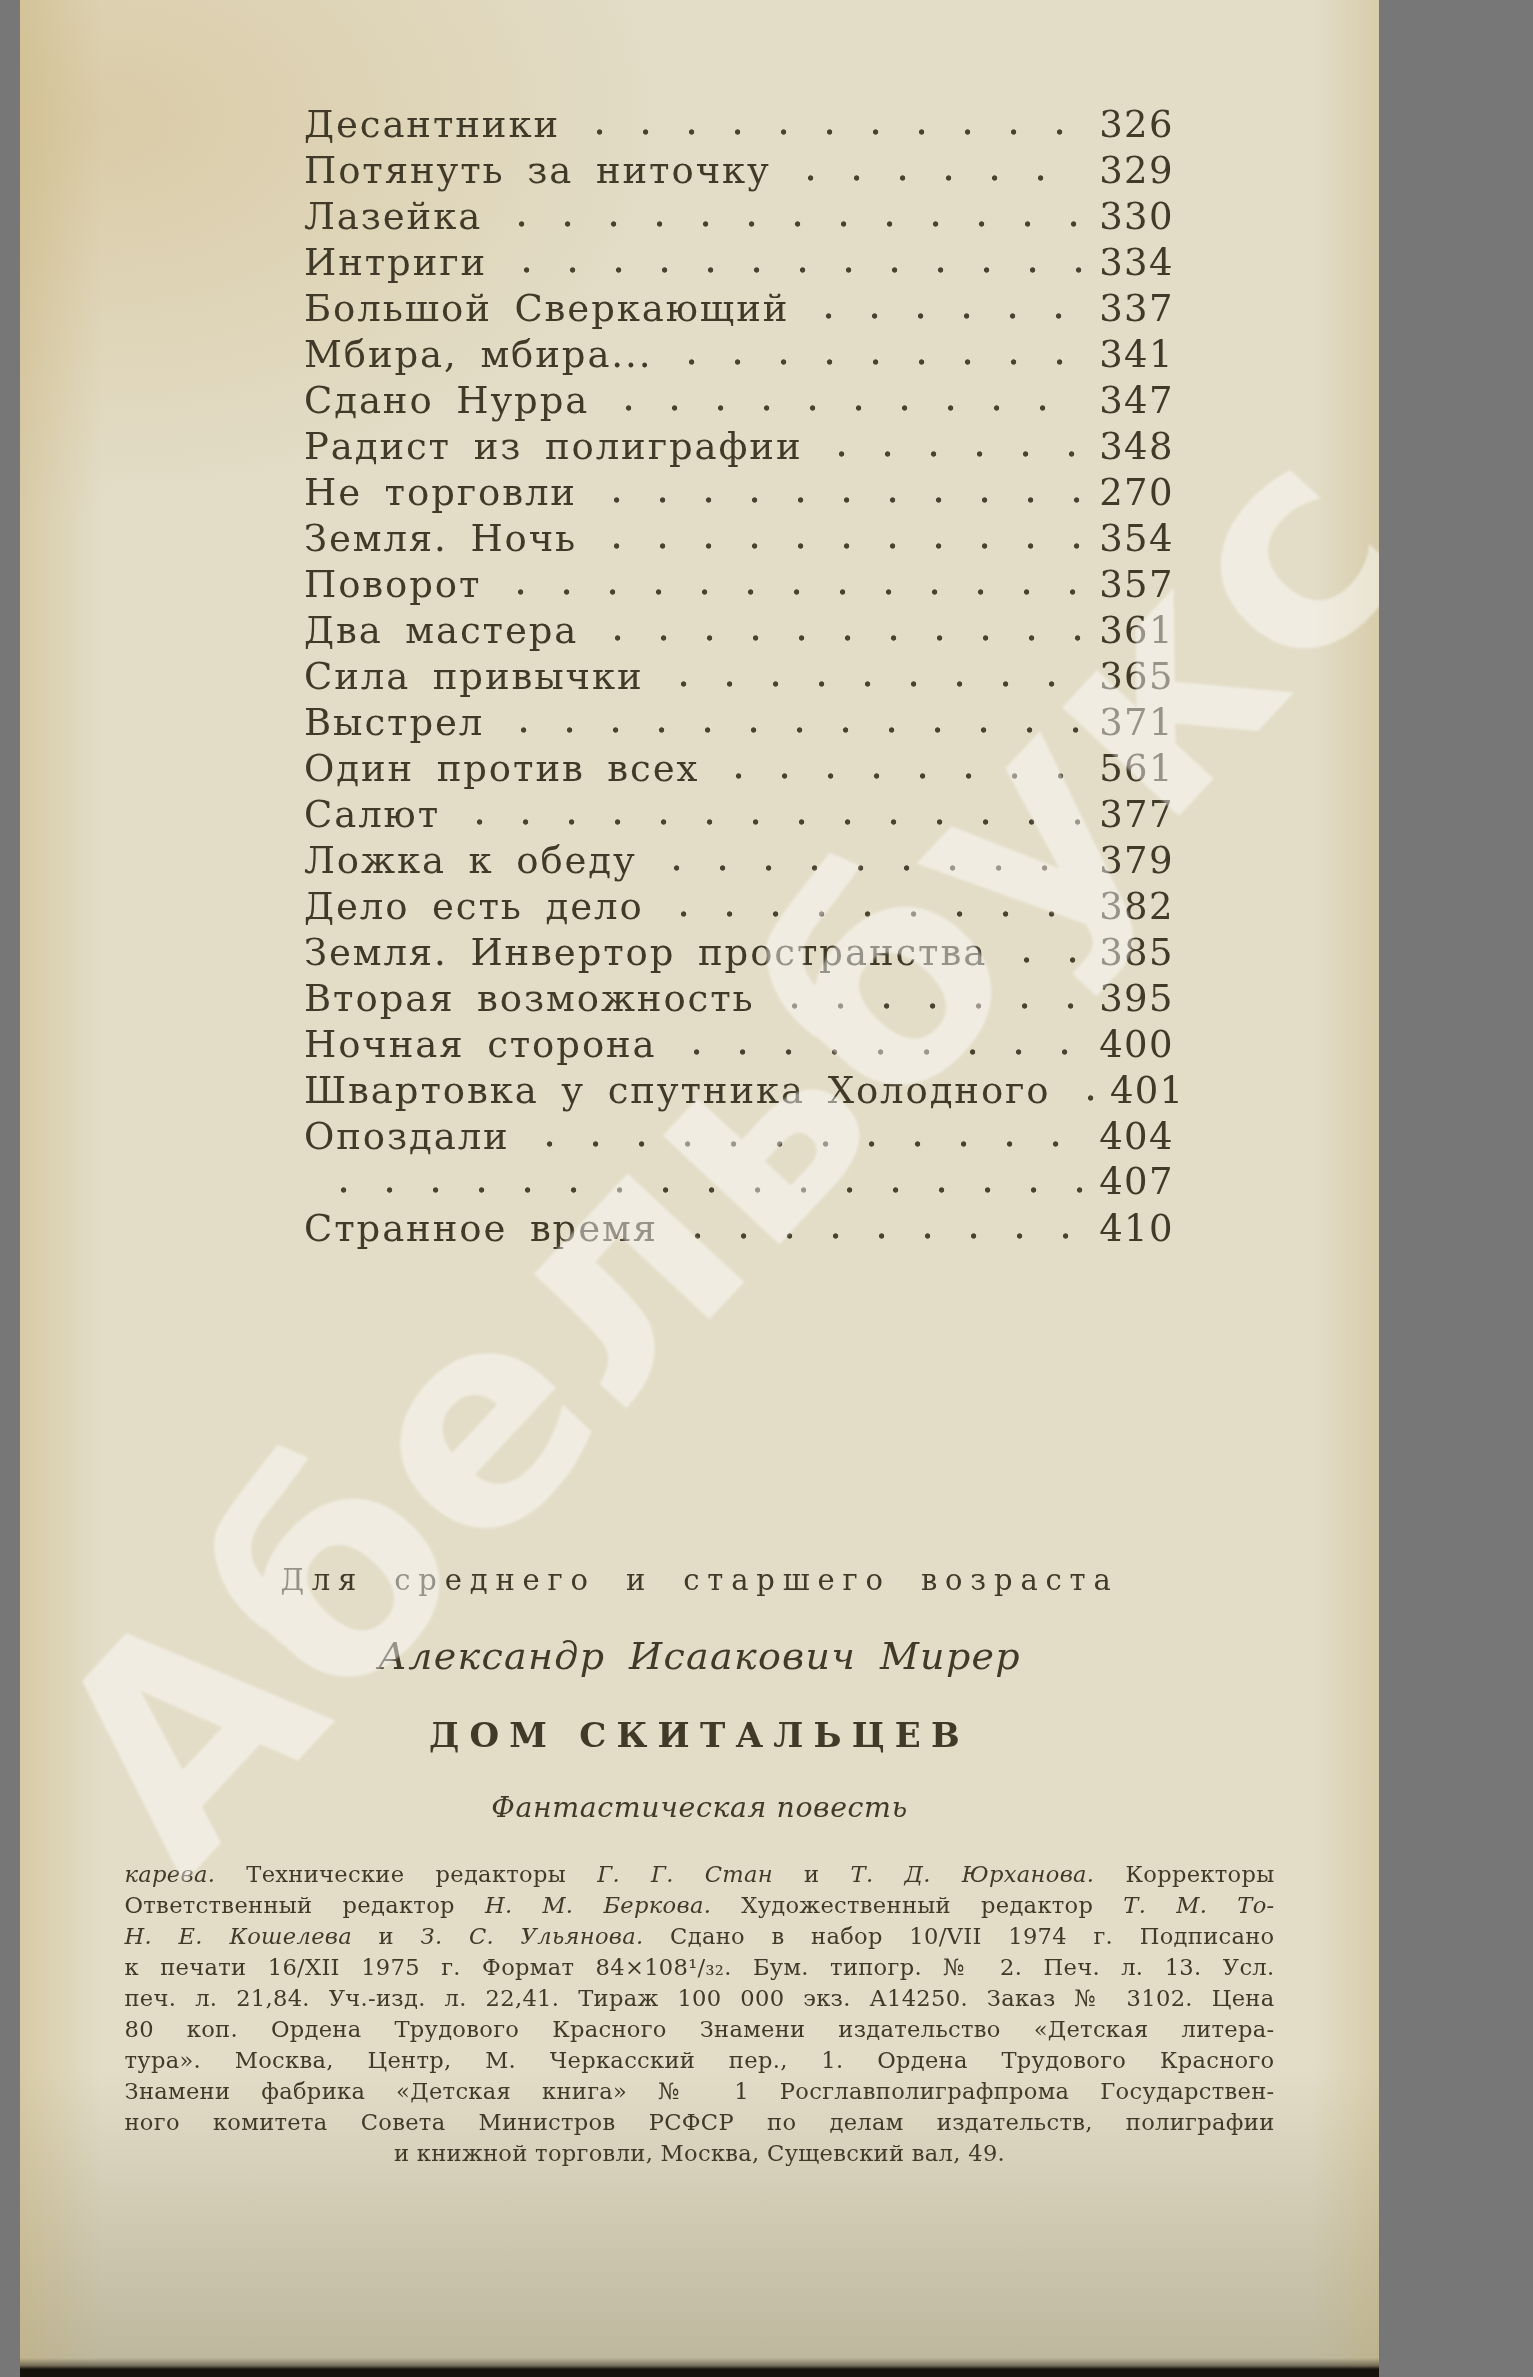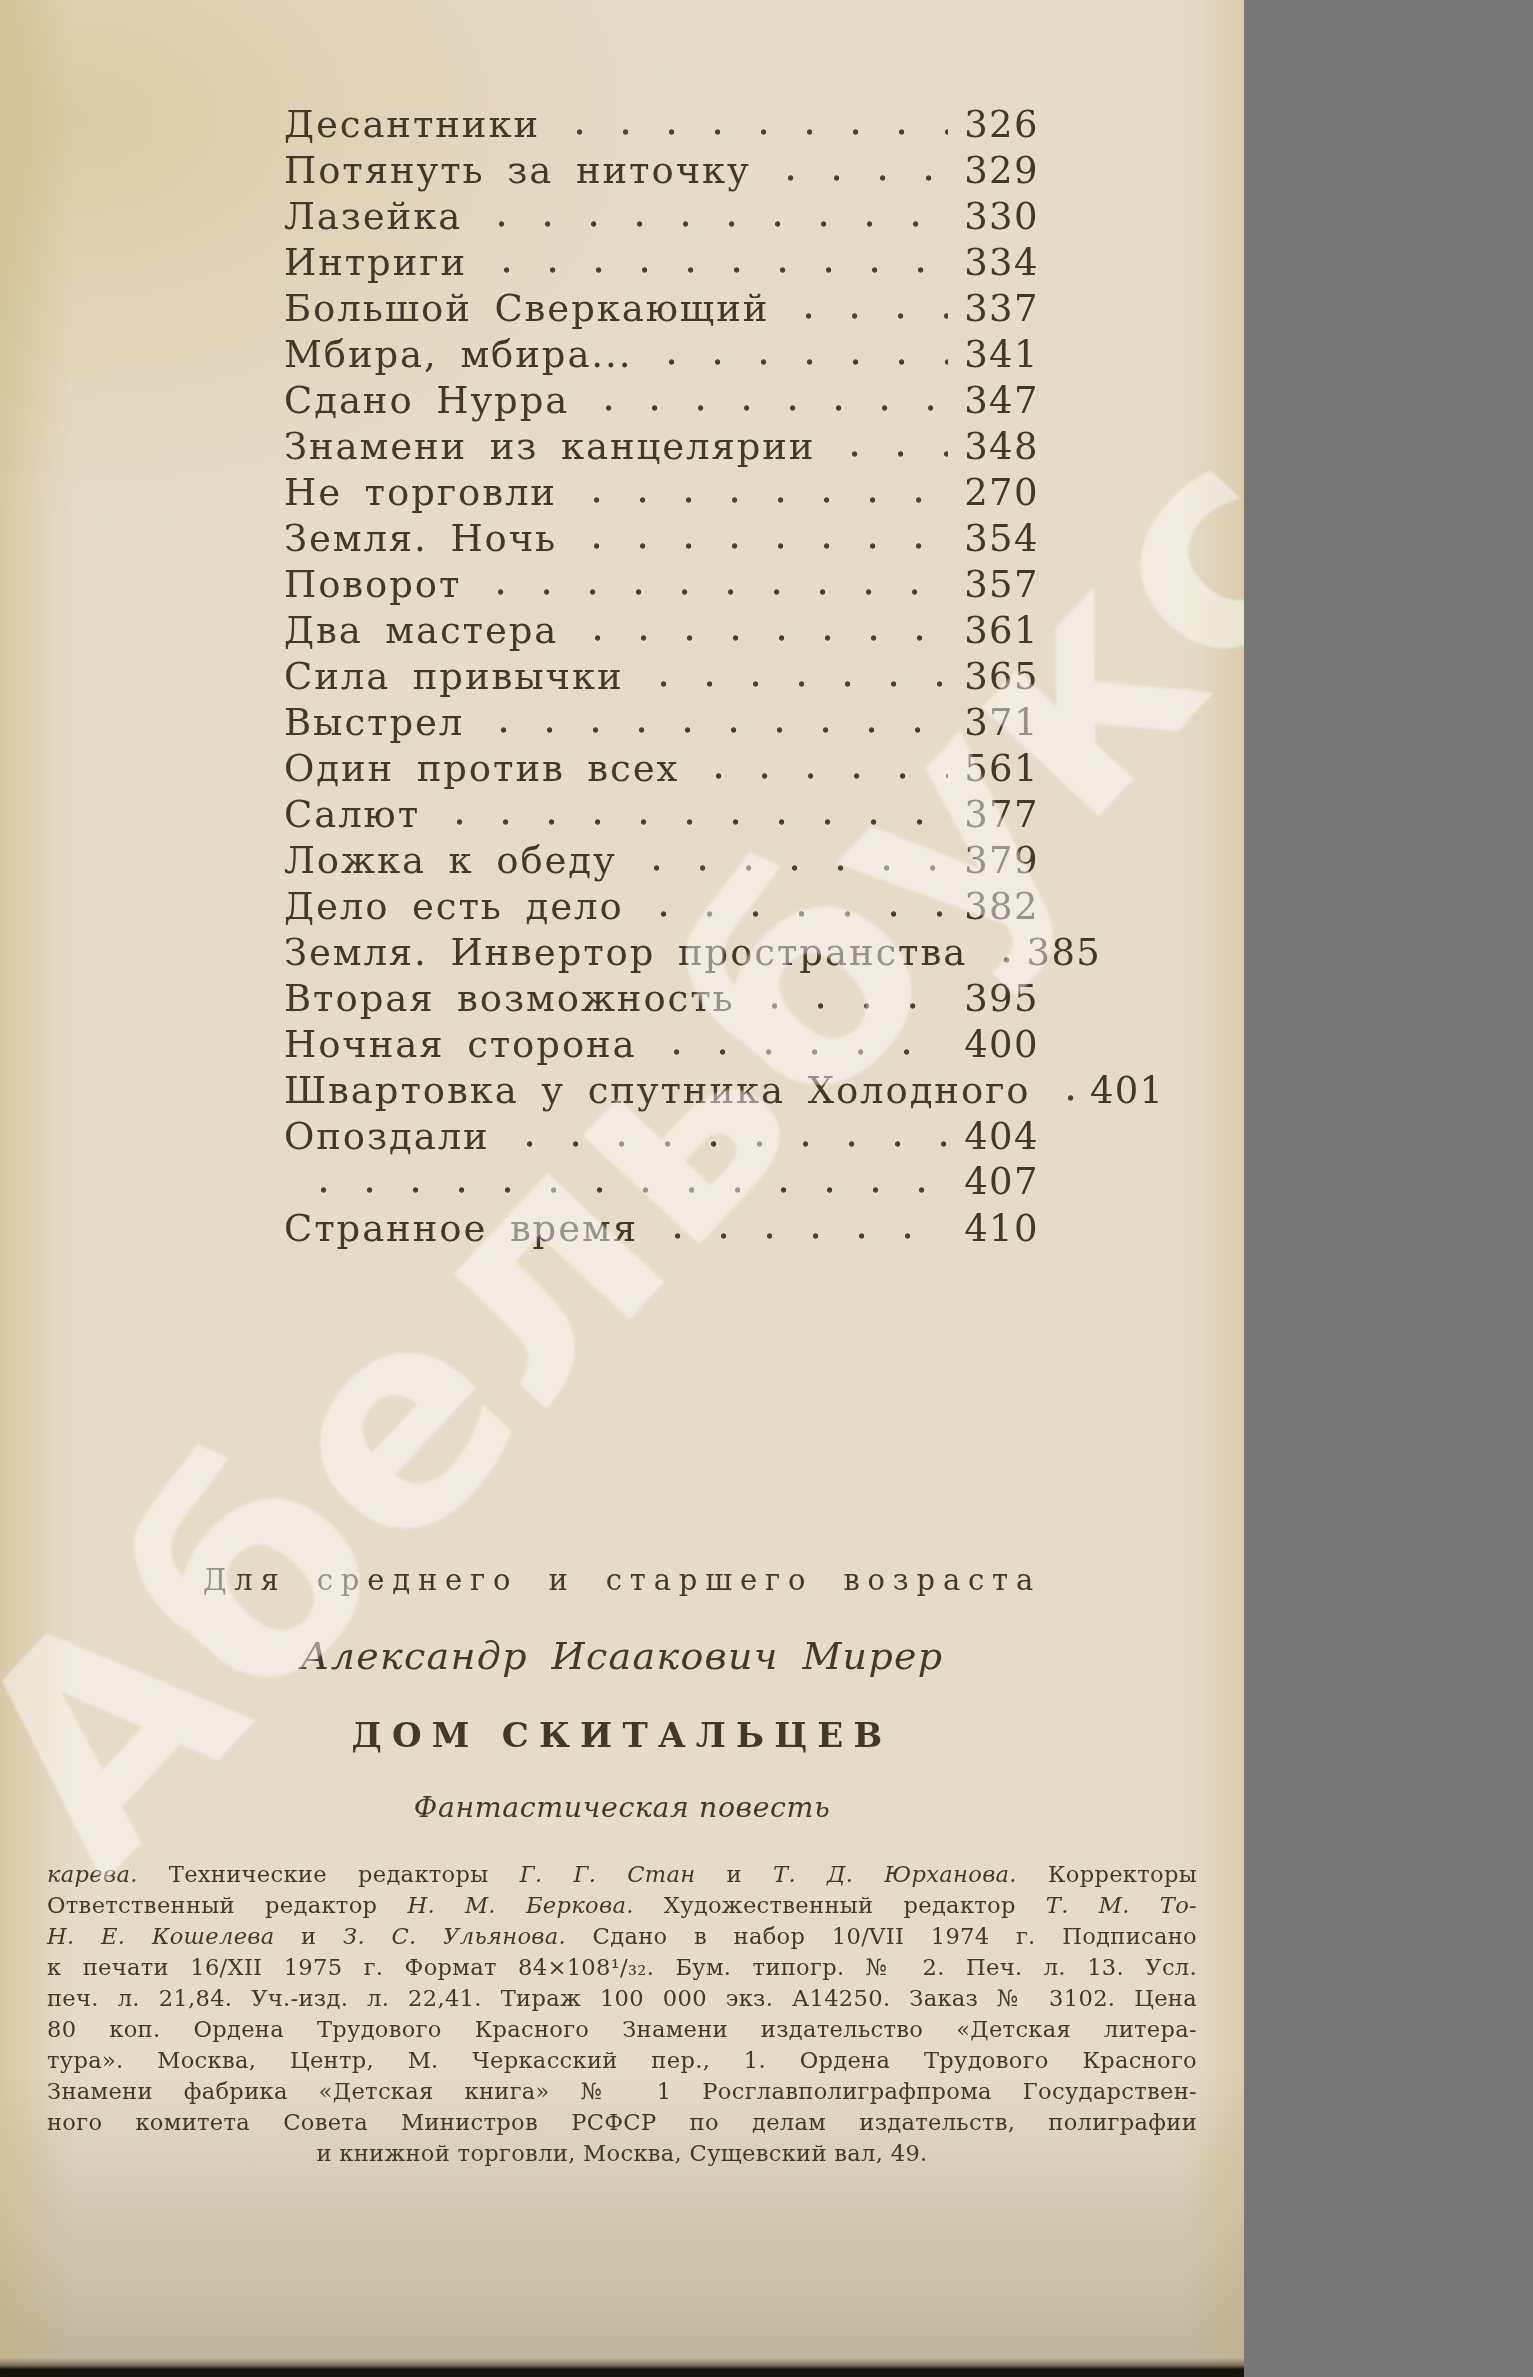--- a/index.html
+++ b/index.html
@@ -4,30 +4,31 @@
 <style>
   :root{
     --paper:#e3ddc8;
     --ink:#413a29;
     --dot:#4a422e;
   }
   html,body{margin:0;padding:0;}
   body{background:#777;}
   .page{
     position:relative;
-    width:1244px;height:2377px;
+    width:1359px;height:2377px;
     overflow:hidden;
     font-family:"DejaVu Serif","Liberation Serif",serif;
     color:var(--ink);
     background:
       radial-gradient(ellipse 969px 646px at 6% 5%, rgba(203,175,114,0.38), rgba(203,175,114,0) 62%),
       linear-gradient(90deg, rgba(196,172,112,0.38), rgba(196,172,112,0) 6%),
       linear-gradient(270deg, rgba(190,168,104,0.30), rgba(190,168,104,0) 5%),
       linear-gradient(0deg, rgba(128,122,90,0.40), rgba(128,122,90,0) 13%),
       var(--paper);
+    margin-left: 20px;
   }
   .content{position:relative;z-index:1;}
 
   
   .toc{padding:102px 194px 0 284px;}
   .toc-row{display:flex;align-items:baseline;height:46px;}
   .toc-title{
     white-space:nowrap;
     font-size:37px;line-height:46px;
     letter-spacing:1.9px;word-spacing:9px;
@@ -113,21 +114,21 @@
           <span class="toc-title">Мбира, мбира...</span>
           <span class="toc-dots"></span>
           <span class="toc-page">341</span>
         </div>
         <div class="toc-row">
           <span class="toc-title">Сдано Нурра</span>
           <span class="toc-dots"></span>
           <span class="toc-page">347</span>
         </div>
         <div class="toc-row">
-          <span class="toc-title">Знамени из канцелярии</span>
+          <span class="toc-title">Радист из полиграфии</span>
           <span class="toc-dots"></span>
           <span class="toc-page">348</span>
         </div>
         <div class="toc-row">
           <span class="toc-title">Не торговли</span>
           <span class="toc-dots"></span>
           <span class="toc-page">270</span>
         </div>
         <div class="toc-row">
           <span class="toc-title">Земля. Ночь</span>

